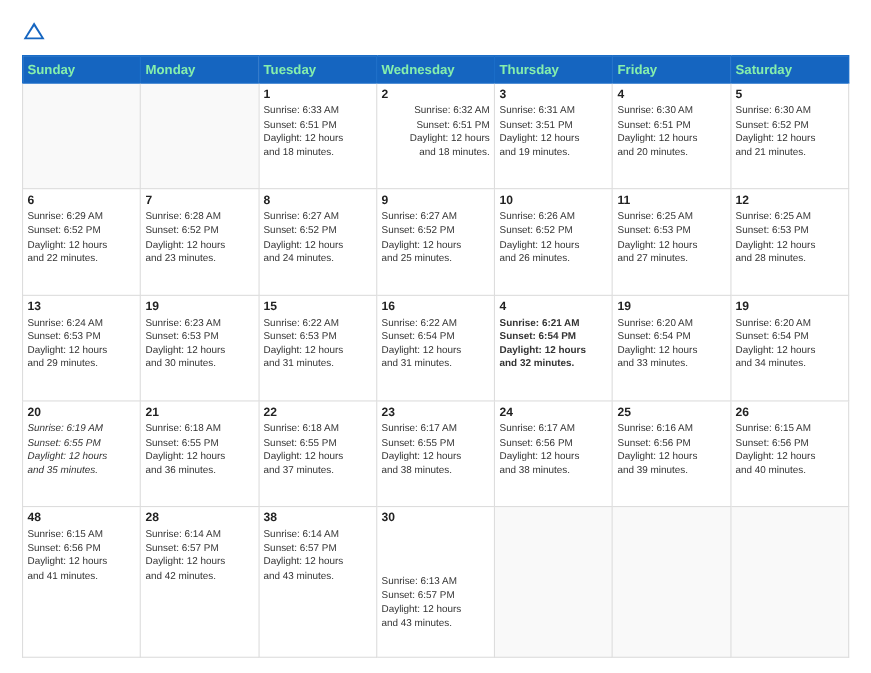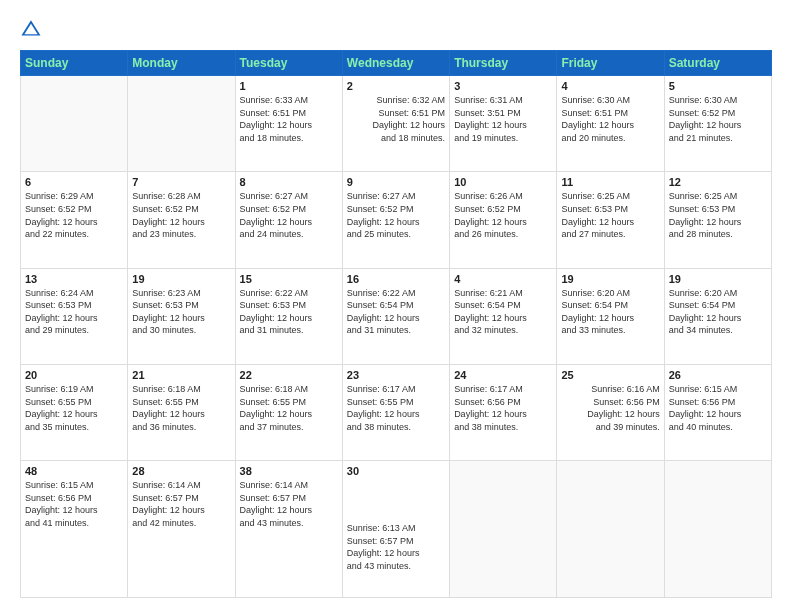--- a/index.html
+++ b/index.html
@@ -244,21 +244,21 @@
           </td>
           <td>
             <span class="day-num">16</span>
             <div class="day-info" style="white-space: pre-line;">Sunrise: 6:22 AM
 Sunset: 6:54 PM
 Daylight: 12 hours
 and 31 minutes.</div>
           </td>
           <td>
             <span class="day-num">4</span>
-            <div class="day-info" style="white-space: pre-line;">Sunrise: 6:21 AM
+            <div class="day-info" style="white-space: pre-line; font-weight: bold;">Sunrise: 6:21 AM
 Sunset: 6:54 PM
 Daylight: 12 hours
 and 32 minutes.</div>
           </td>
           <td>
             <span class="day-num">19</span>
             <div class="day-info" style="white-space: pre-line;">Sunrise: 6:20 AM
 Sunset: 6:54 PM
 Daylight: 12 hours
 and 33 minutes.</div>
@@ -267,21 +267,21 @@
             <span class="day-num">19</span>
             <div class="day-info" style="white-space: pre-line;">Sunrise: 6:20 AM
 Sunset: 6:54 PM
 Daylight: 12 hours
 and 34 minutes.</div>
           </td>
         </tr>
         <tr class="week-row">
           <td>
             <span class="day-num">20</span>
-            <div class="day-info" style="white-space: pre-line;">Sunrise: 6:19 AM
+            <div class="day-info" style="white-space: pre-line; font-style: italic;">Sunrise: 6:19 AM
 Sunset: 6:55 PM
 Daylight: 12 hours
 and 35 minutes.</div>
           </td>
           <td>
             <span class="day-num">21</span>
             <div class="day-info" style="white-space: pre-line;">Sunrise: 6:18 AM
 Sunset: 6:55 PM
 Daylight: 12 hours
 and 36 minutes.</div>
@@ -302,21 +302,21 @@
           </td>
           <td>
             <span class="day-num">24</span>
             <div class="day-info" style="white-space: pre-line;">Sunrise: 6:17 AM
 Sunset: 6:56 PM
 Daylight: 12 hours
 and 38 minutes.</div>
           </td>
           <td>
             <span class="day-num">25</span>
-            <div class="day-info" style="white-space: pre-line; text-align: right;">Sunrise: 6:16 AM
+            <div class="day-info" style="white-space: pre-line;">Sunrise: 6:16 AM
 Sunset: 6:56 PM
 Daylight: 12 hours
 and 39 minutes.</div>
           </td>
           <td>
             <span class="day-num">26</span>
             <div class="day-info" style="white-space: pre-line;">Sunrise: 6:15 AM
 Sunset: 6:56 PM
 Daylight: 12 hours
 and 40 minutes.</div>

